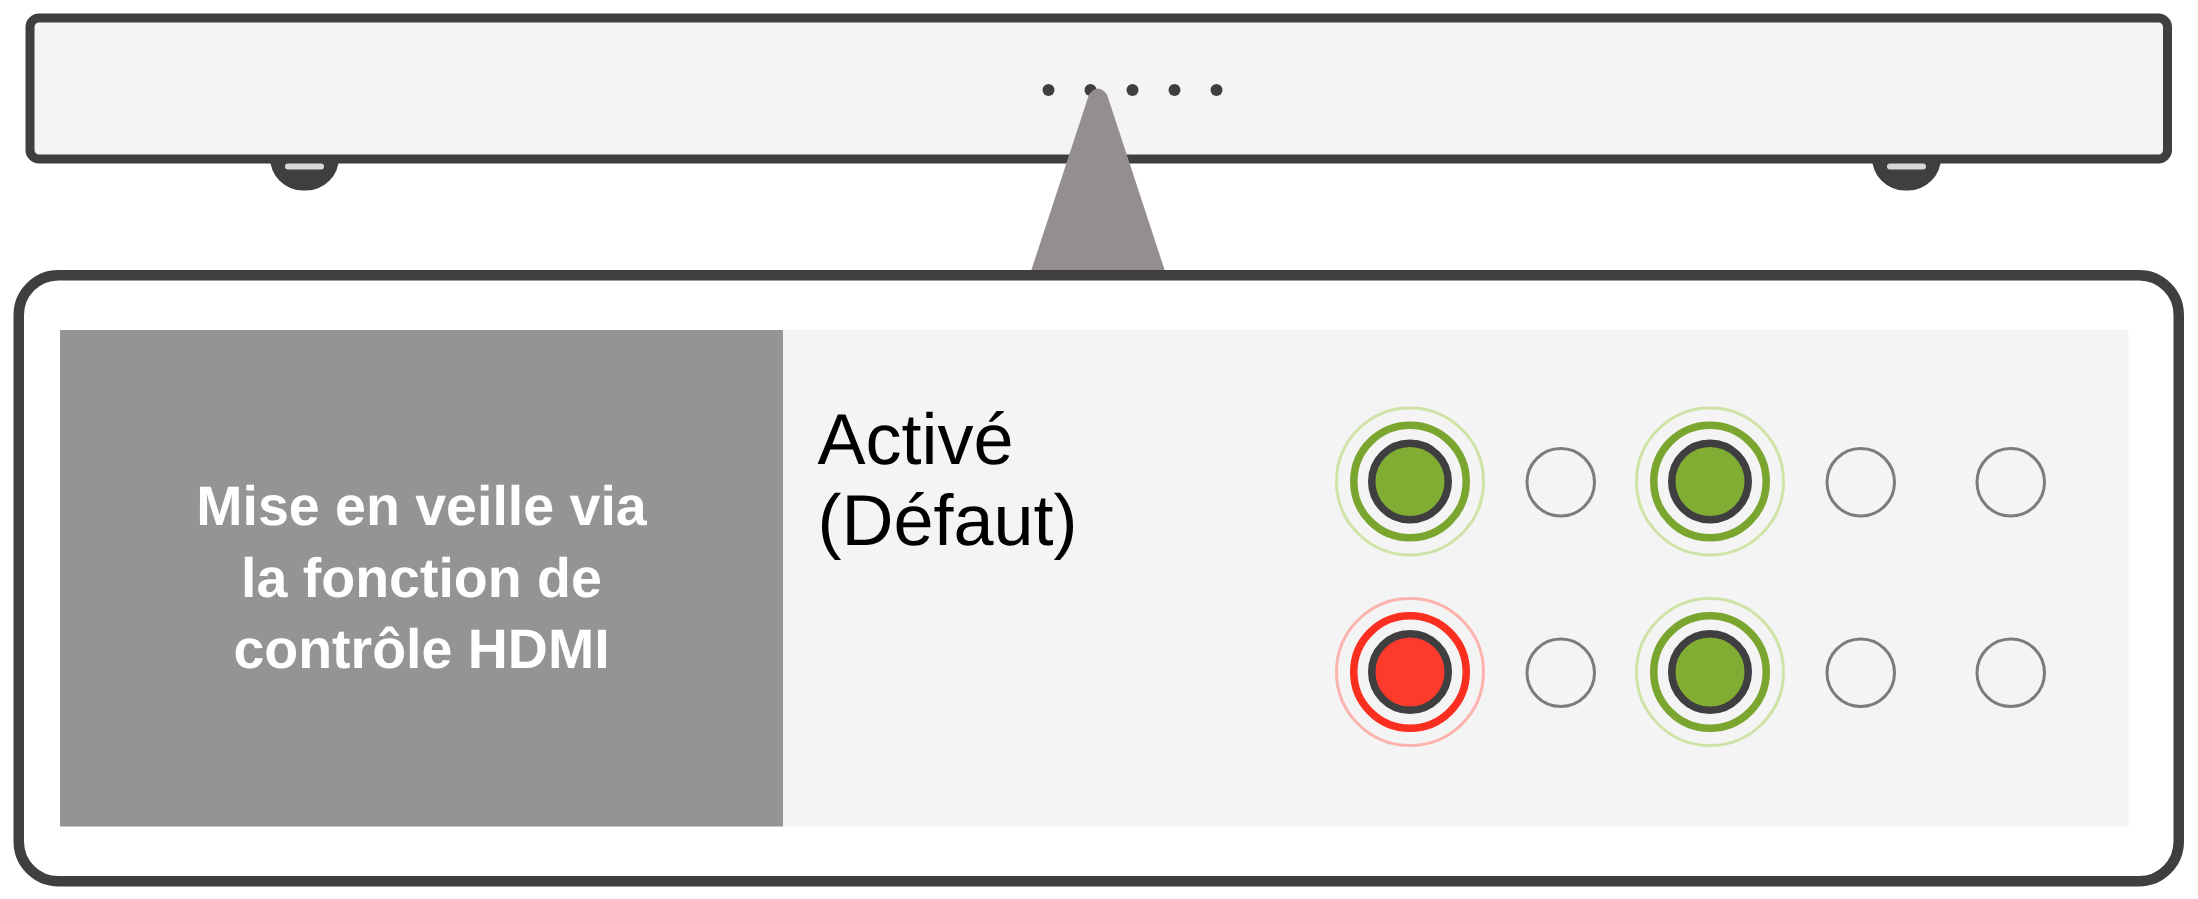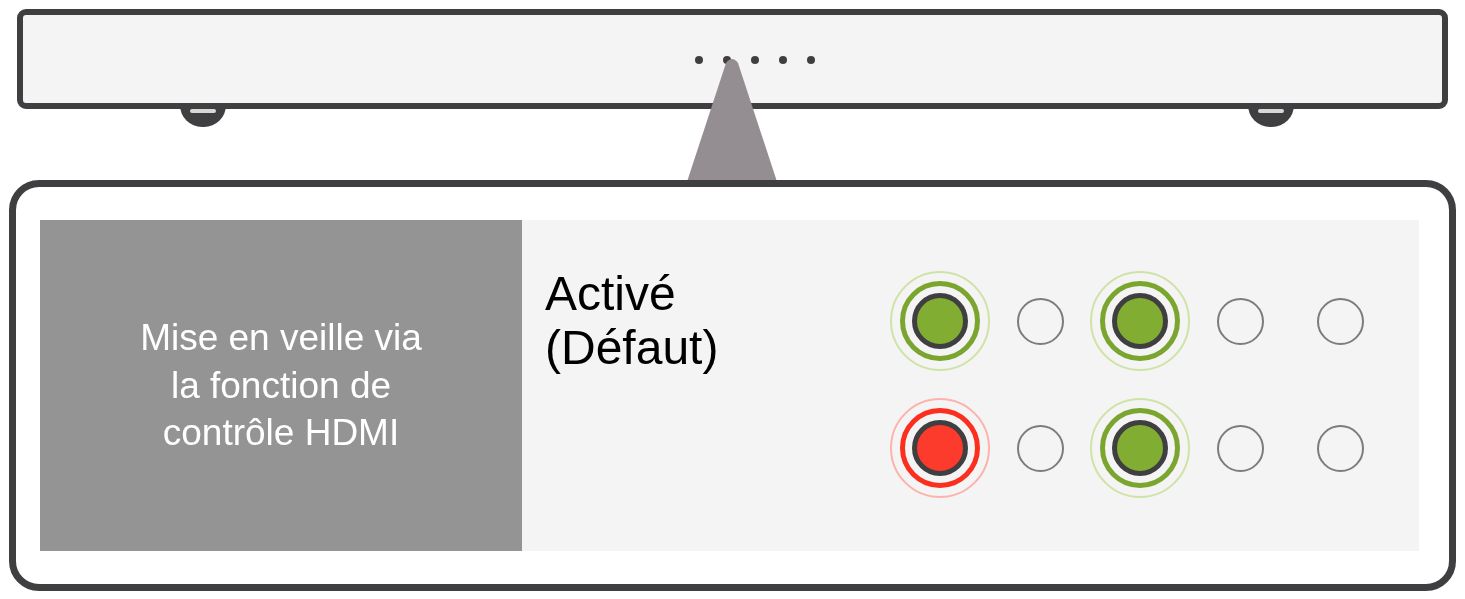--- a/index.html
+++ b/index.html
@@ -107,21 +107,21 @@
     flex: 0 0 482px;
     background: #949494;
     display: flex;
     align-items: center;
     justify-content: center;
     padding: 0 18px;
     box-sizing: border-box;
   }
   #label-text {
     color: #ffffff;
-    font-weight: normal;
+    font-weight: bold;
     font-size: 37px;
     line-height: 1.28;
     text-align: center;
     white-space: pre-line;
   }
 
   #rows-area {
     position: relative;
     flex: 1 1 auto;
   }

